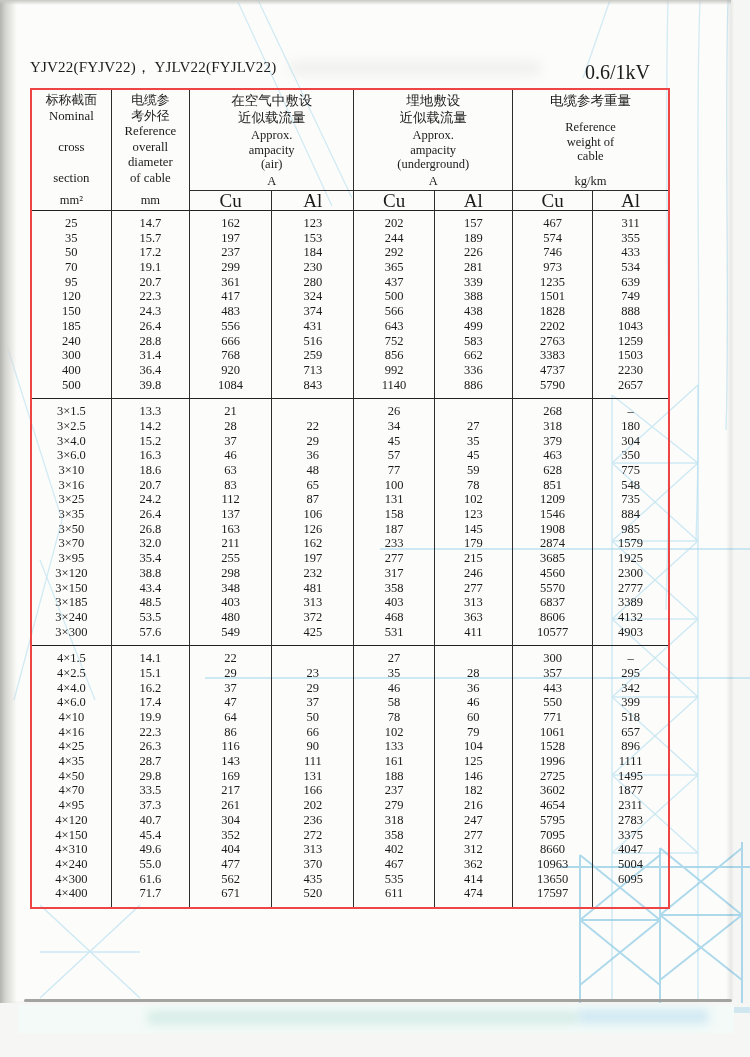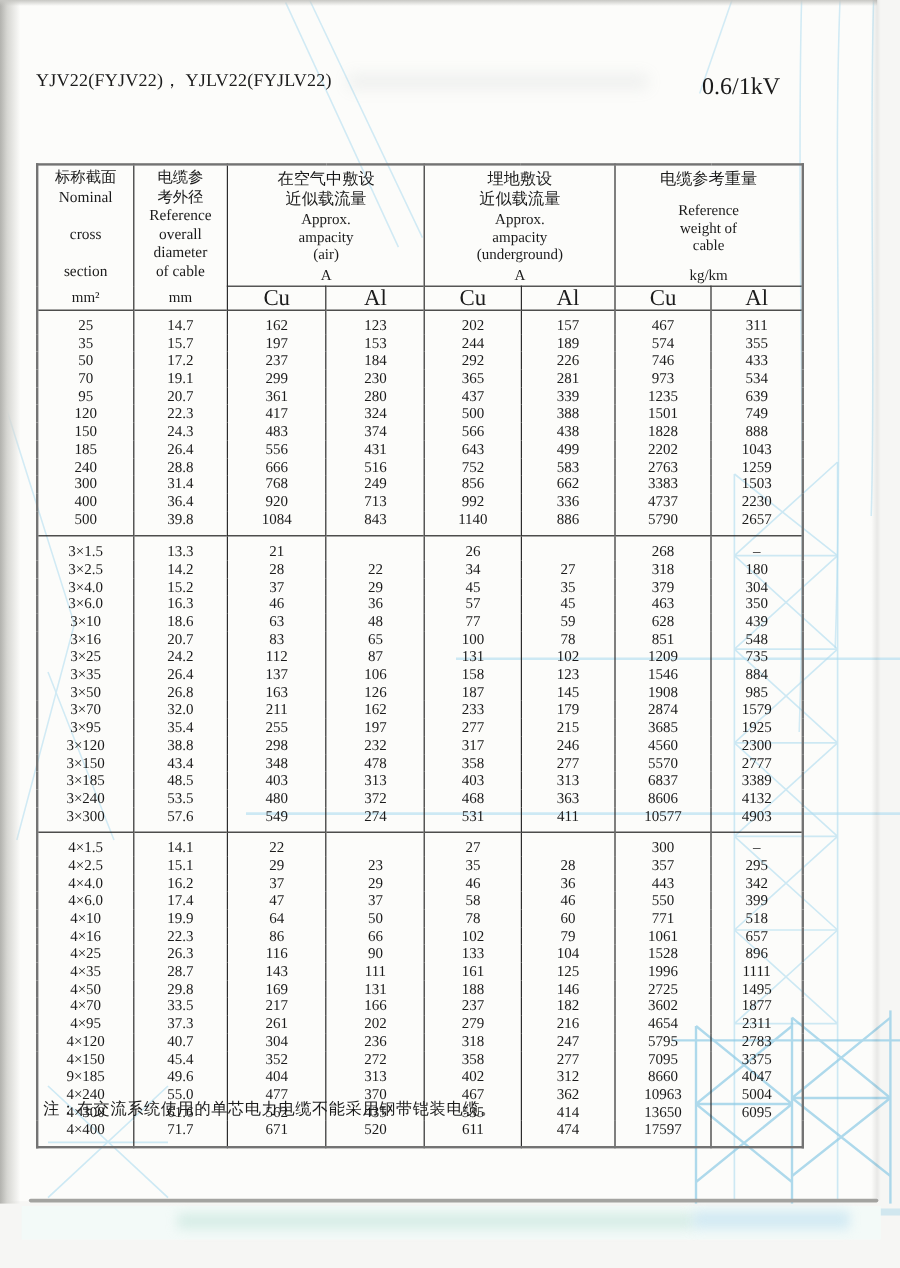--- a/index.html
+++ b/index.html
@@ -25,21 +25,21 @@
   .under-smudge1{position:absolute;left:150px;top:1012px;width:430px;height:13px;background:#bfe2d8;filter:blur(5px);opacity:.55;}
   .under-smudge2{position:absolute;left:600px;top:1010px;width:130px;height:15px;background:#bcdff0;filter:blur(5px);opacity:.6;}
   .ghost-smudge{position:absolute;left:290px;top:62px;width:250px;height:12px;background:#9aa4a8;filter:blur(6px);opacity:.14;}
 
   .doc-title{position:absolute;left:30px;top:58px;font-size:15px;letter-spacing:.2px;}
   .voltage{position:absolute;left:560px;top:61px;width:90px;text-align:right;font-size:20px;}
 
   table.spec{
     position:absolute;left:30px;top:88px;width:640px;
     border-collapse:collapse;table-layout:fixed;
-    border:2px solid #737373;background:transparent;margin-top:48px;
+    border:2px solid #ef4444;background:transparent;
   }
   .spec th,.spec td{border-left:1px solid #2d2d2d;border-right:1px solid #2d2d2d;font-weight:normal;padding:0;}
   .spec thead tr.h1 th{height:100px;vertical-align:top;}
   .spec thead tr.h2 th{height:19px;font-size:19px;line-height:18px;text-align:center;border-top:1px solid #2d2d2d;}
   .spec thead tr.h2 th{vertical-align:middle;}
   .cellflex{display:flex;flex-direction:column;justify-content:space-between;align-items:center;
     text-align:center;padding:3px 0 1px;}
   .tall-inner{height:114px;}
   .group-inner{height:95px;align-items:center;}
   .zh{font-size:13.5px;line-height:16.5px;white-space:pre-line;}
@@ -265,21 +265,21 @@
           <td>516</td>
           <td>752</td>
           <td>583</td>
           <td>2763</td>
           <td>1259</td>
         </tr>
         <tr>
           <td>300</td>
           <td>31.4</td>
           <td>768</td>
-          <td>249</td>
+          <td>259</td>
           <td>856</td>
           <td>662</td>
           <td>3383</td>
           <td>1503</td>
         </tr>
         <tr>
           <td>400</td>
           <td>36.4</td>
           <td>920</td>
           <td>713</td>
@@ -341,21 +341,21 @@
           <td>350</td>
         </tr>
         <tr>
           <td>3×10</td>
           <td>18.6</td>
           <td>63</td>
           <td>48</td>
           <td>77</td>
           <td>59</td>
           <td>628</td>
-          <td>439</td>
+          <td>775</td>
         </tr>
         <tr>
           <td>3×16</td>
           <td>20.7</td>
           <td>83</td>
           <td>65</td>
           <td>100</td>
           <td>78</td>
           <td>851</td>
           <td>548</td>
@@ -417,21 +417,21 @@
           <td>232</td>
           <td>317</td>
           <td>246</td>
           <td>4560</td>
           <td>2300</td>
         </tr>
         <tr>
           <td>3×150</td>
           <td>43.4</td>
           <td>348</td>
-          <td>478</td>
+          <td>481</td>
           <td>358</td>
           <td>277</td>
           <td>5570</td>
           <td>2777</td>
         </tr>
         <tr>
           <td>3×185</td>
           <td>48.5</td>
           <td>403</td>
           <td>313</td>
@@ -447,21 +447,21 @@
           <td>372</td>
           <td>468</td>
           <td>363</td>
           <td>8606</td>
           <td>4132</td>
         </tr>
         <tr>
           <td>3×300</td>
           <td>57.6</td>
           <td>549</td>
-          <td>274</td>
+          <td>425</td>
           <td>531</td>
           <td>411</td>
           <td>10577</td>
           <td>4903</td>
         </tr>
       </tbody>
       <tbody class="section">
         <tr>
           <td>4×1.5</td>
           <td>14.1</td>
@@ -586,21 +586,21 @@
           <td>4×150</td>
           <td>45.4</td>
           <td>352</td>
           <td>272</td>
           <td>358</td>
           <td>277</td>
           <td>7095</td>
           <td>3375</td>
         </tr>
         <tr>
-          <td>9×185</td>
+          <td>4×310</td>
           <td>49.6</td>
           <td>404</td>
           <td>313</td>
           <td>402</td>
           <td>312</td>
           <td>8660</td>
           <td>4047</td>
         </tr>
         <tr>
           <td>4×240</td>
@@ -628,21 +628,20 @@
           <td>671</td>
           <td>520</td>
           <td>611</td>
           <td>474</td>
           <td>17597</td>
           <td></td>
         </tr>
       </tbody>
     </table>
 
-  <div class="footnote">注：在交流系统使用的单芯电力电缆不能采用钢带铠装电缆。</div>
 
   <div class="edge-left"></div>
   <div class="edge-top"></div>
   <div class="edge-right"></div>
   <div class="edge-bottom-line"></div>
   <div class="under-band">
     <div class="under-smudge1" style="position:absolute;left:130px;top:6px;"></div>
     <div class="under-smudge2" style="position:absolute;left:560px;top:4px;"></div>
   </div>
 

